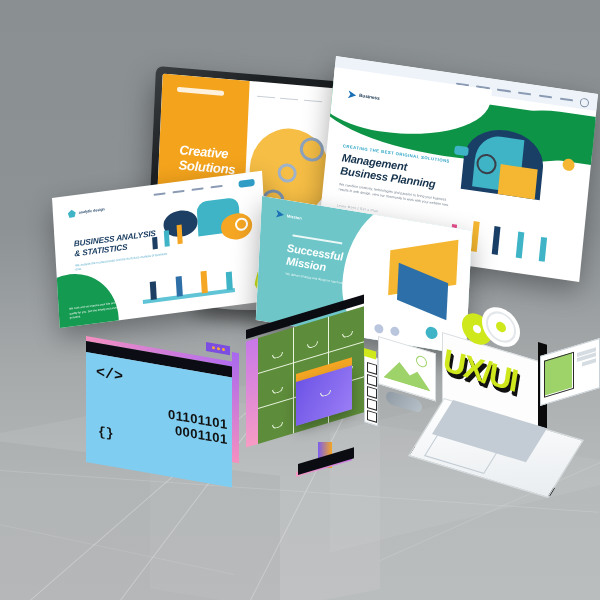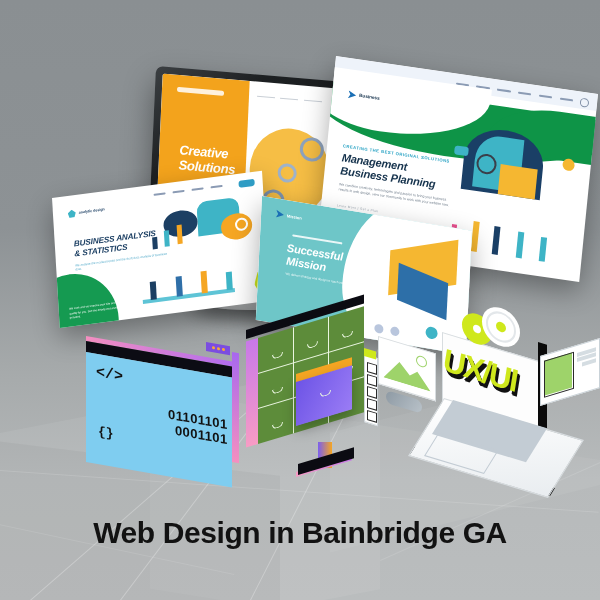--- a/index.html
+++ b/index.html
@@ -405,15 +405,14 @@
     <div style="position:absolute;left:98px;top:-14px;width:26px;height:26px;background:#ffffff;border-radius:50%;box-shadow:0 0 0 4px #ffffff;border:2px solid #e3e7ea;transform:matrix(1,0.30,0,1,0,0);">
       <div style="position:absolute;left:8px;top:8px;width:10px;height:10px;border-radius:50%;background:#cfe81c;"></div>
     </div>
     <div class="uxui">UX/UI</div>
     <div class="baseedge"></div>
     <div class="base"></div>
     <div class="keys"></div>
     <div class="trackpad"></div>
   </div>
 
-  <div id="title">Web Design in Bainbridge GA</div>
 
 </div>
 
 </body></html>

